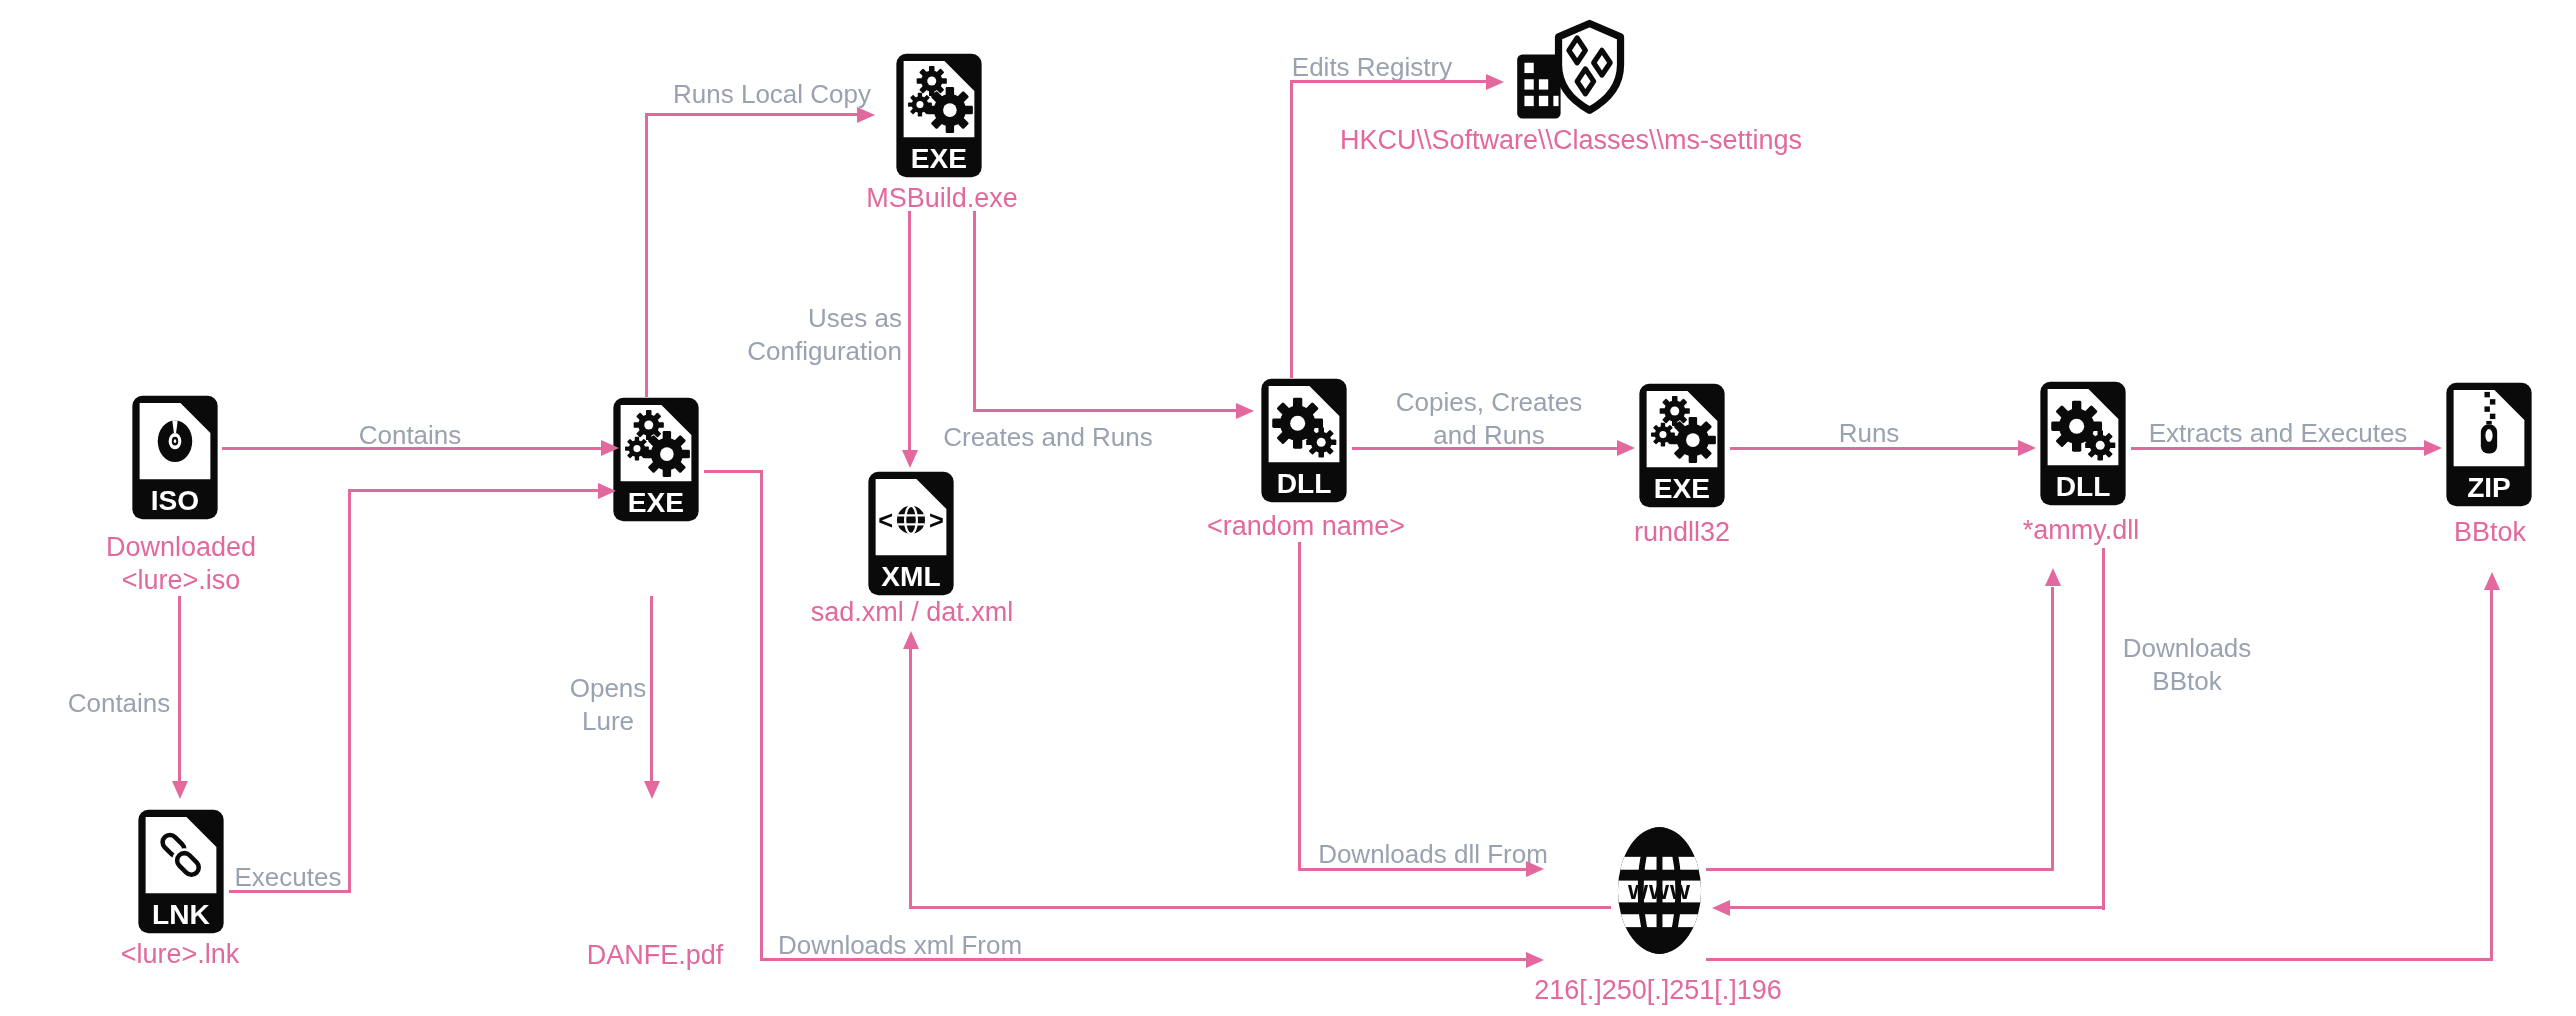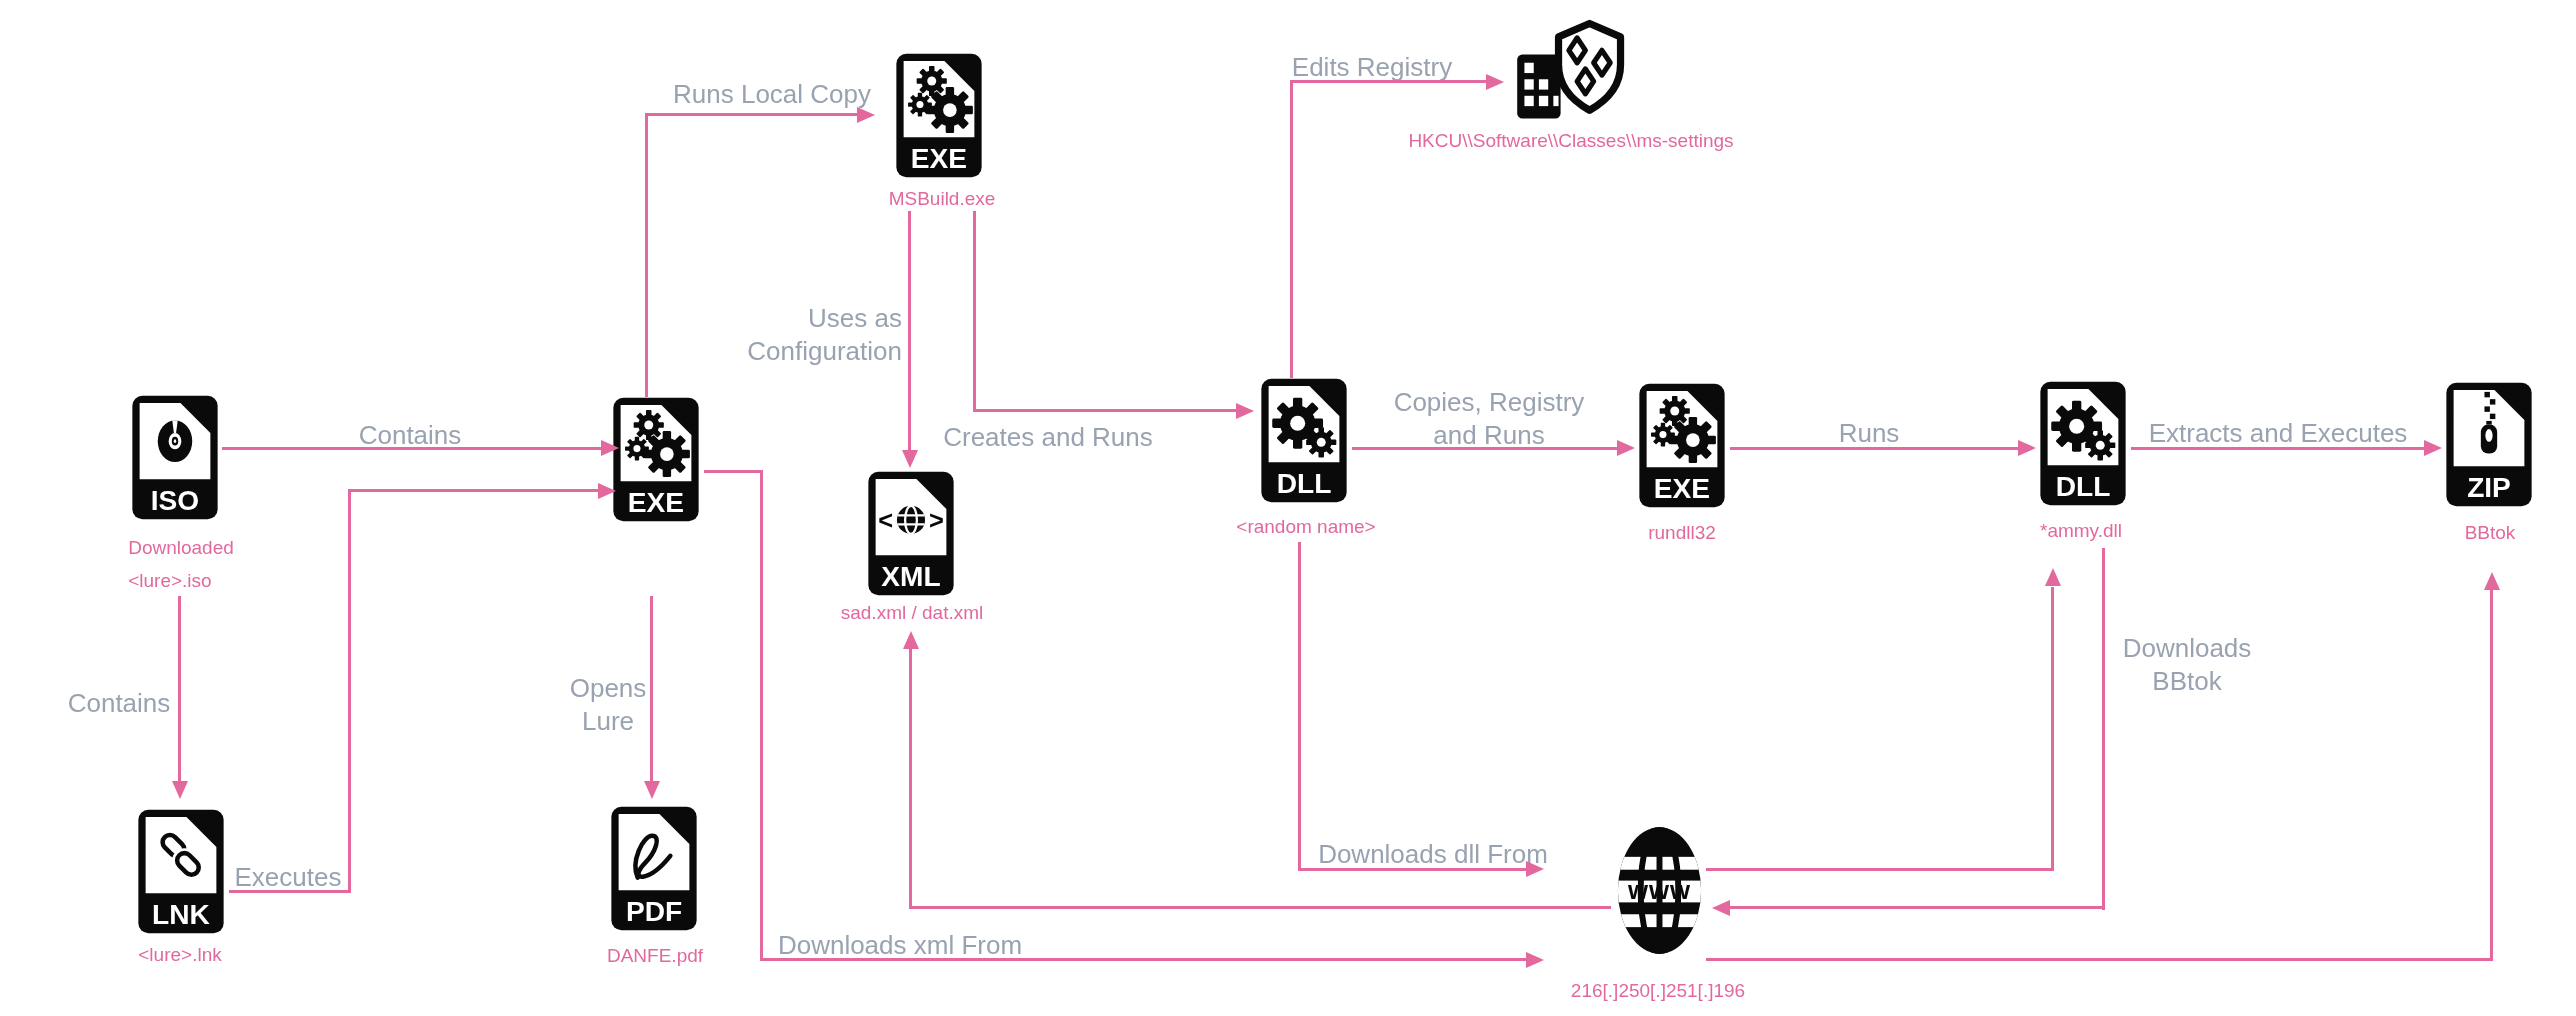--- a/index.html
+++ b/index.html
@@ -3,22 +3,22 @@
 <meta charset="utf-8">
 <style>
   html,body{margin:0;padding:0;background:#ffffff;}
   body{width:2576px;height:1016px;font-family:"Liberation Sans",sans-serif;}
   #canvas{position:relative;width:2576px;height:1016px;background:#ffffff;overflow:hidden;}
 
   .node{position:absolute;}
   .icon{display:block;}
 
   
-  .plabel{position:absolute;color:var(--pink);font-size:19px;line-height:33px;
-          text-align:left;transform:translateX(-50%);white-space:nowrap;}
+  .plabel{position:absolute;color:var(--pink);font-size:27px;line-height:33px;
+          text-align:center;transform:translateX(-50%);white-space:nowrap;}
   
   .glabel{position:absolute;color:var(--gray);font-size:26px;line-height:33px;
           text-align:center;transform:translateX(-50%);white-space:nowrap;}
   .glabel.ralign{transform:translateX(-100%);text-align:right;}
 
   
   .h,.v{position:absolute;background:var(--pink);}
   .h{height:3px;}
   .v{width:3px;}
   
@@ -180,27 +180,20 @@
         <rect x="45" y="28" width="6" height="6"></rect>
         <rect x="51" y="36" width="6" height="6"></rect>
         <rect x="47" y="44" width="6" height="4"></rect>
       </g>
       <rect x="41" y="48" width="18" height="32" rx="8" fill="#0a0a0a"></rect>
       <ellipse cx="50" cy="60" rx="4" ry="7" fill="#ffffff"></ellipse>
       <text x="50" y="128" fill="#ffffff" font-size="31" text-anchor="middle">ZIP</text>
     </svg>
   </div>
 
-  <div class="node" style="left:608px;top:805px;">
-    <svg class="icon" width="92" height="127" viewBox="0 0 100 140">
-      <use href="#docg"></use>
-      <path transform="translate(46,56)" fill="none" stroke="#0a0a0a" stroke-width="5" stroke-linecap="round" d="M-14 24 C-22 6 -8 -22 2 -22 C12 -22 6 -4 -6 8 C-14 16 -16 24 -8 23 C4 21 14 10 22 0"></path>
-      <text x="50" y="128" fill="#ffffff" font-size="31" text-anchor="middle">PDF</text>
-    </svg>
-  </div>
 
   <div class="node" style="left:1610px;top:820px;">
     <svg class="icon" width="99" height="141" viewBox="0 0 100 140">
       <defs>
           <clipPath id="gclip">
             <ellipse cx="50" cy="70" rx="42" ry="64"></ellipse>
           </clipPath>
         </defs>
       <ellipse cx="50" cy="70" rx="42" ry="64" fill="#0a0a0a"></ellipse>
       <g clip-path="url(#gclip)">
@@ -239,21 +232,21 @@
     <div>Uses as</div>
     <div>Configuration</div>
   </div>
   <div class="glabel" style="left:608px;top:672px;">
     <div>Opens</div>
     <div>Lure</div>
   </div>
   <div class="glabel" style="left:1048px;top:379px;margin-top:42px;">Creates and Runs</div>
   <div class="glabel" style="left:1372px;top:51px;">Edits Registry</div>
   <div class="glabel" style="left:1489px;top:386px;">
-    <div>Copies, Registry</div>
+    <div>Copies, Creates</div>
     <div>and Runs</div>
   </div>
   <div class="glabel" style="left:1869px;top:417px;">Runs</div>
   <div class="glabel" style="left:2278px;top:417px;">Extracts and Executes</div>
   <div class="glabel" style="left:2187px;top:632px;">
     <div>Downloads</div>
     <div>BBtok</div>
   </div>
   <div class="glabel" style="left:1433px;top:838px;">Downloads dll From</div>
   <div class="glabel" style="left:900px;top:929px;">Downloads xml From</div>

